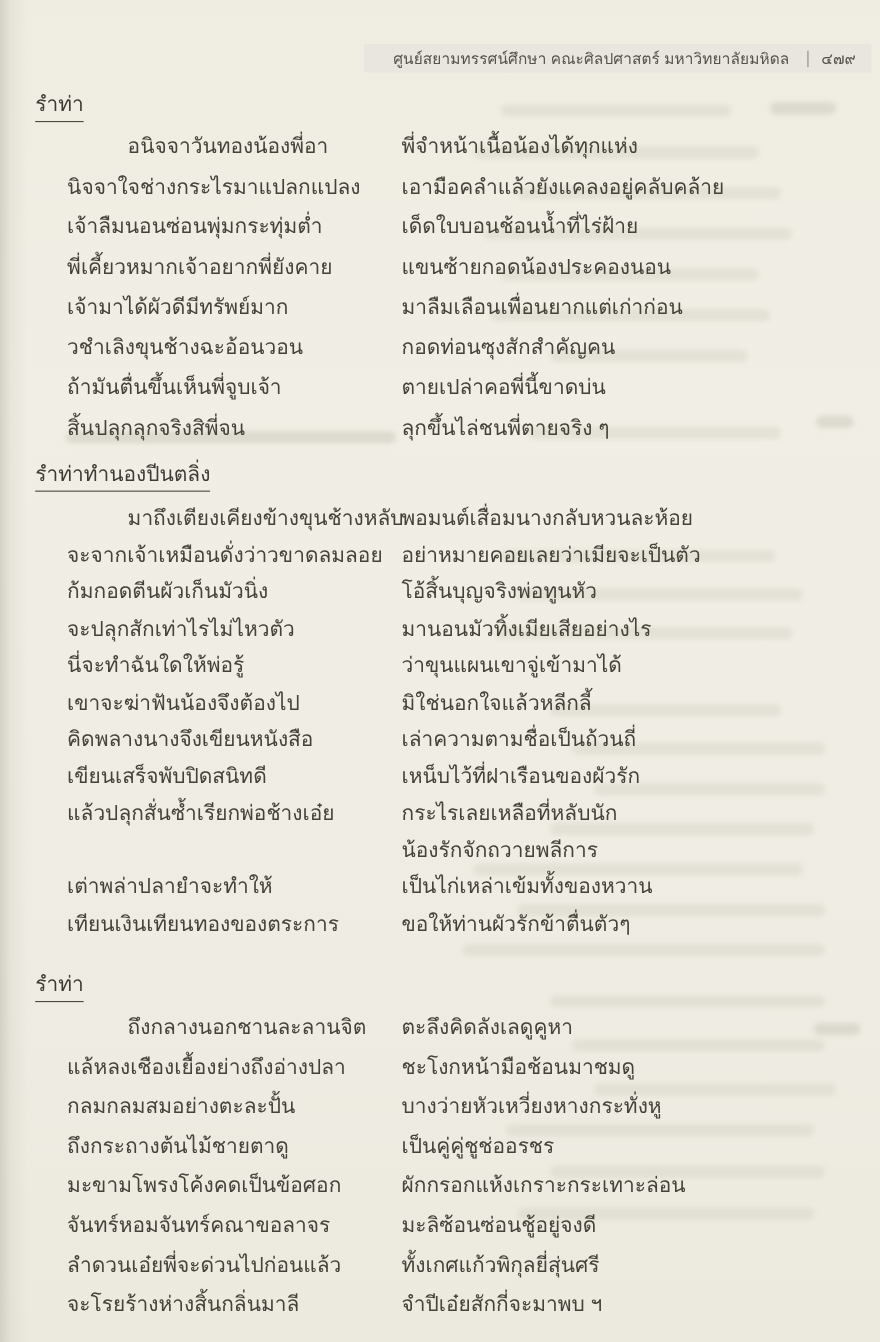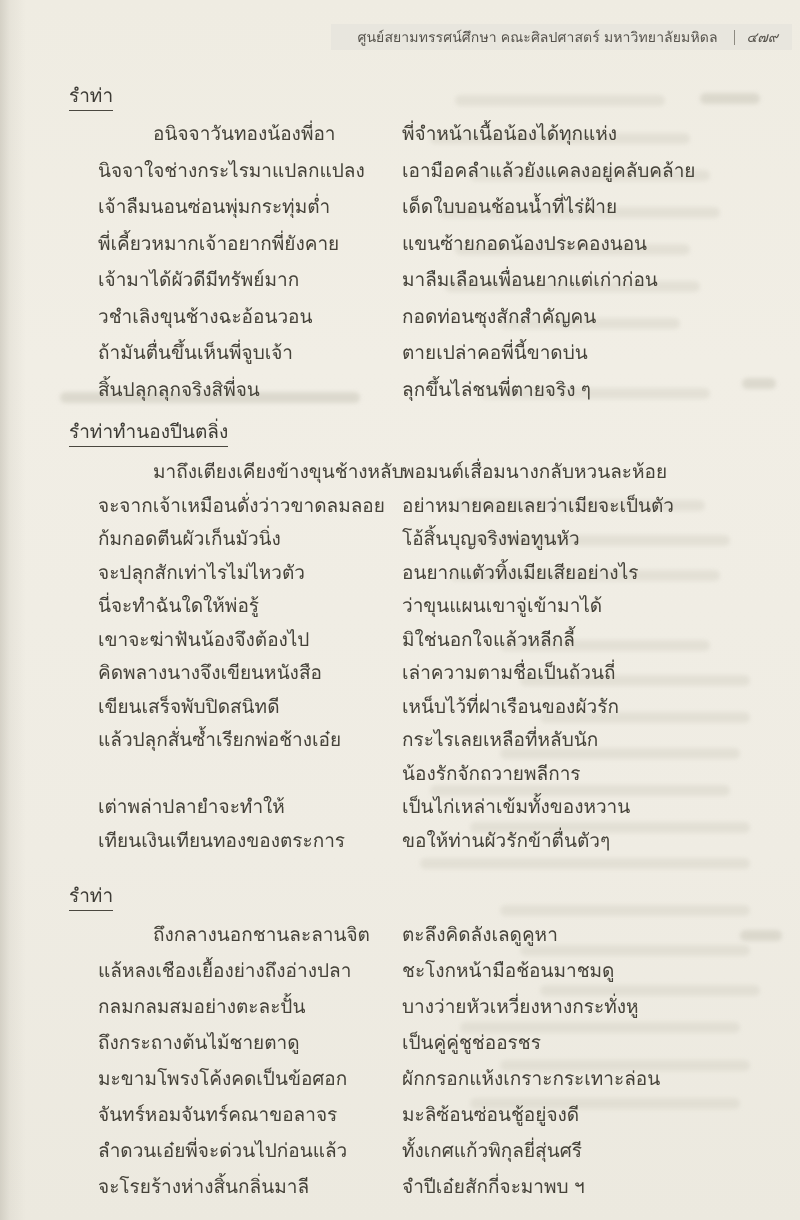--- a/index.html
+++ b/index.html
@@ -16,35 +16,35 @@
     color:#45423c;
   }
   
   .bleed-layer{position:absolute;inset:0;pointer-events:none;}
   .bleed{
     position:absolute;height:11px;border-radius:6px;
     background:#d9d6ca;opacity:.55;filter:blur(2.2px);
   }
   .bleed.dark{background:#cfccbf;opacity:.6;}
 
-  header{position:absolute;top:24px;left:0;right:0;height:28px;margin-left:39px;}
+  header{position:absolute;top:40px;left:0;right:0;height:28px;margin-left:39px;}
   .head-band{
     position:absolute;right:8px;top:0;height:26px;
     display:flex;align-items:center;
     background:#e8e6de;padding:0 14px 0 26px;
   }
   .head-title{font-size:14px;color:#55524b;letter-spacing:.1px;}
   .head-divider{
     display:inline-block;width:1px;height:15px;background:#8d8a81;
     margin:0 12px 0 16px;
   }
-  .head-page{font-size:14px;color:#55524b;font-style:italic;}
+  .head-page{font-size:14px;color:#55524b;}
 
   main{position:absolute;left:0;top:76px;right:0;}
-  .section{position:relative;margin-left:37px;}
+  .section{position:relative;}
   .sec-heading{
     margin:0 0 0 32px;display:inline-block;
     font-size:19px;font-weight:400;color:#3d3b35;
     border-bottom:1px solid #4a473f;padding-bottom:2px;line-height:24px;
   }
   .rows{margin-top:11px;}
   .row{position:relative;width:100%;}
   .cell{position:absolute;top:0;white-space:nowrap;font-size:19px;line-height:24px;color:#454239;}
   .cell.left{left:61px;}
   .cell.right{left:365px;}
@@ -148,21 +148,21 @@
           <div class="row">
             <span class="cell left">จะจากเจ้าเหมือนดั่งว่าวขาดลมลอย</span>
             <span class="cell right">อย่าหมายคอยเลยว่าเมียจะเป็นตัว</span>
           </div>
           <div class="row">
             <span class="cell left">ก้มกอดตีนผัวเก็นมัวนิ่ง</span>
             <span class="cell right">โอ้สิ้นบุญจริงพ่อทูนหัว</span>
           </div>
           <div class="row">
             <span class="cell left">จะปลุกสักเท่าไรไม่ไหวตัว</span>
-            <span class="cell right">อนยากแตัวทิ้งเมียเสียอย่างไร</span>
+            <span class="cell right">มานอนมัวทิ้งเมียเสียอย่างไร</span>
           </div>
           <div class="row">
             <span class="cell left">นี่จะทำฉันใดให้พ่อรู้</span>
             <span class="cell right">ว่าขุนแผนเขาจู่เข้ามาได้</span>
           </div>
           <div class="row">
             <span class="cell left">เขาจะฆ่าฟันน้องจึงต้องไป</span>
             <span class="cell right">มิใช่นอกใจแล้วหลีกลี้</span>
           </div>
           <div class="row">

